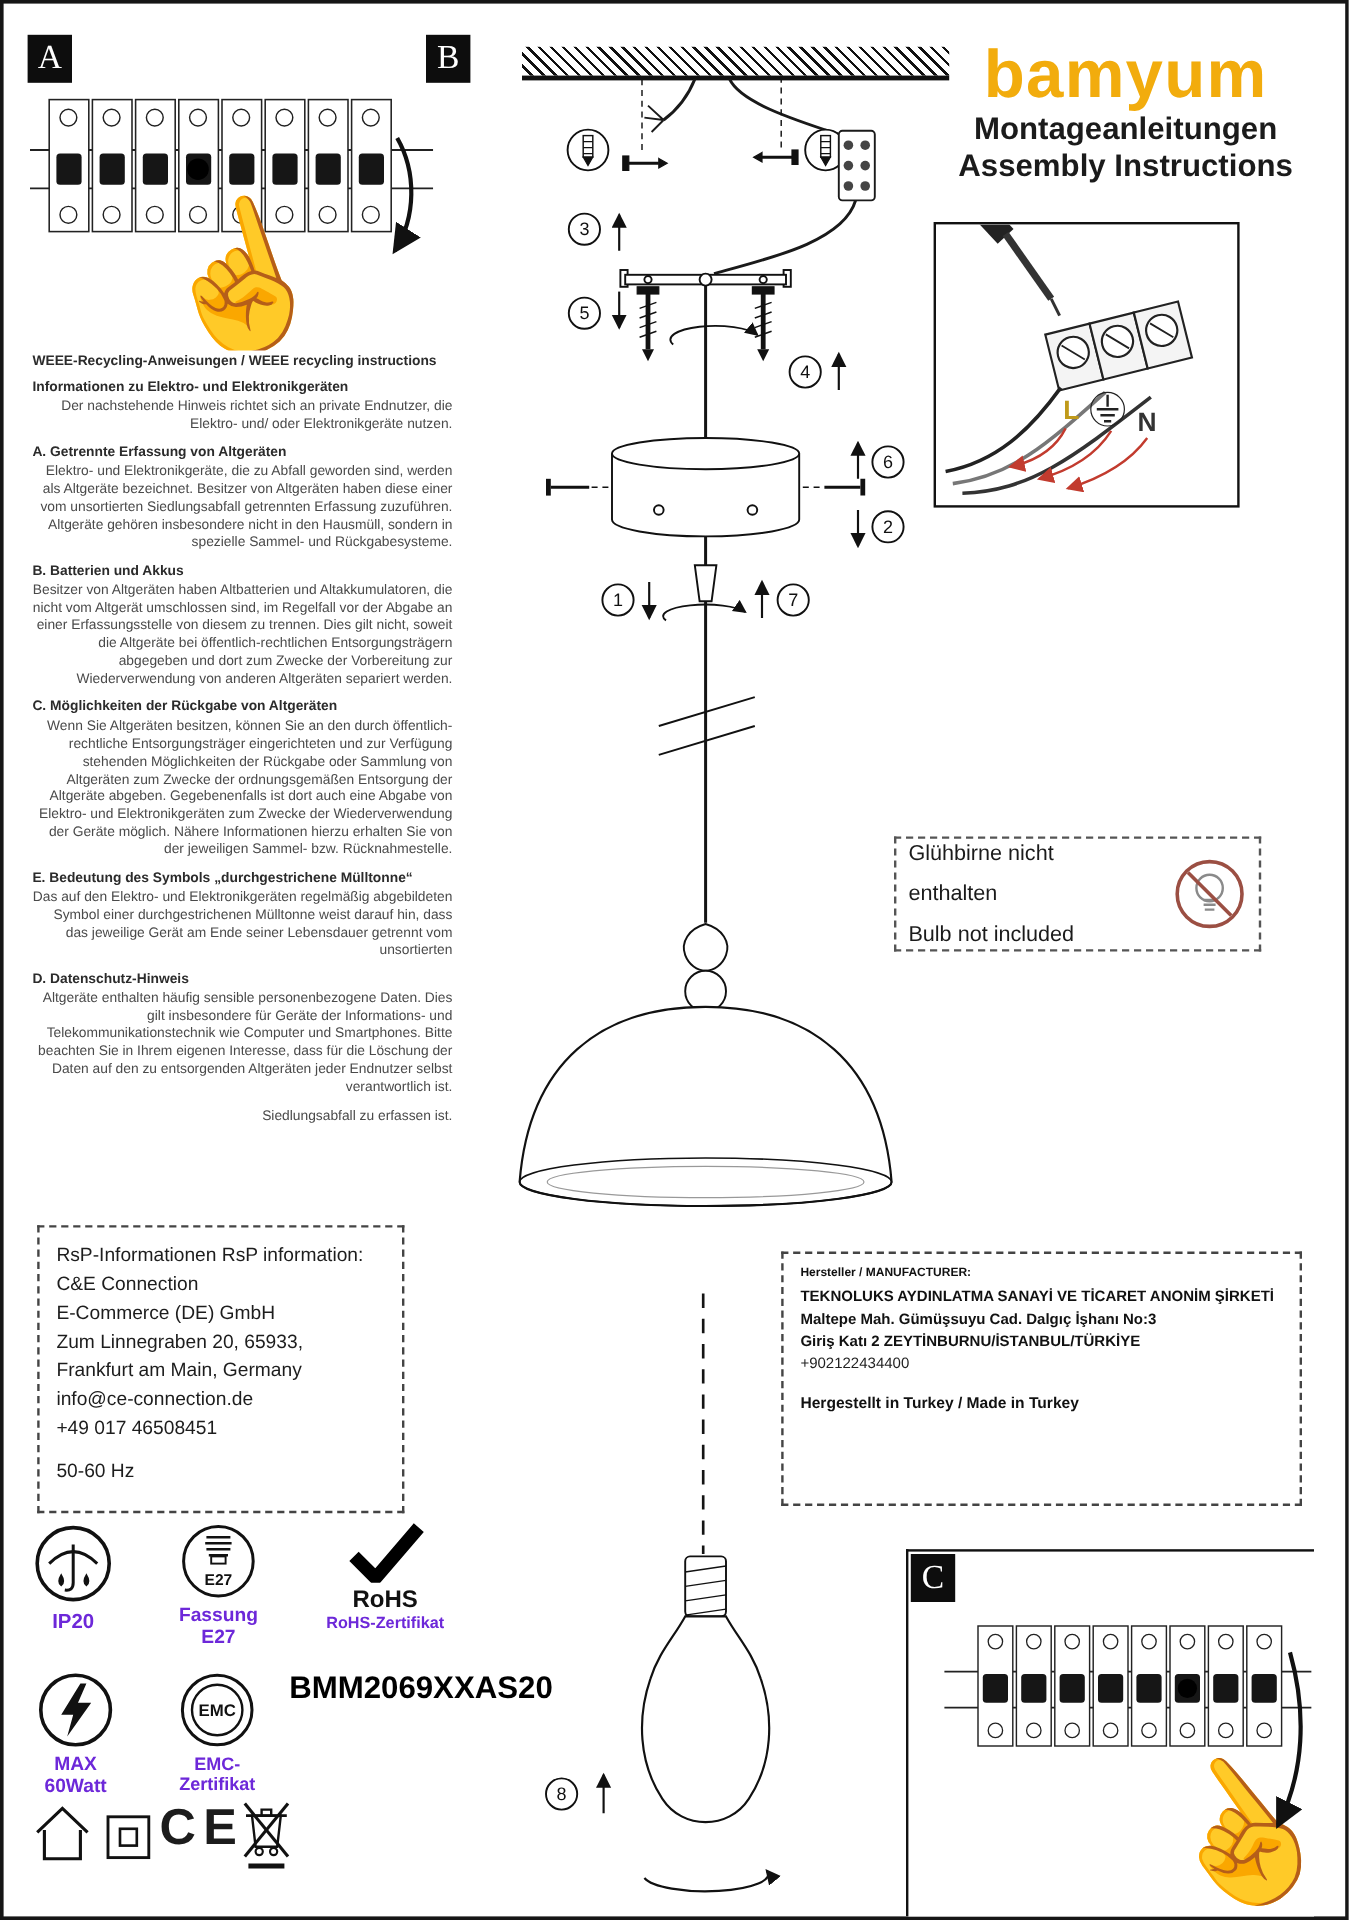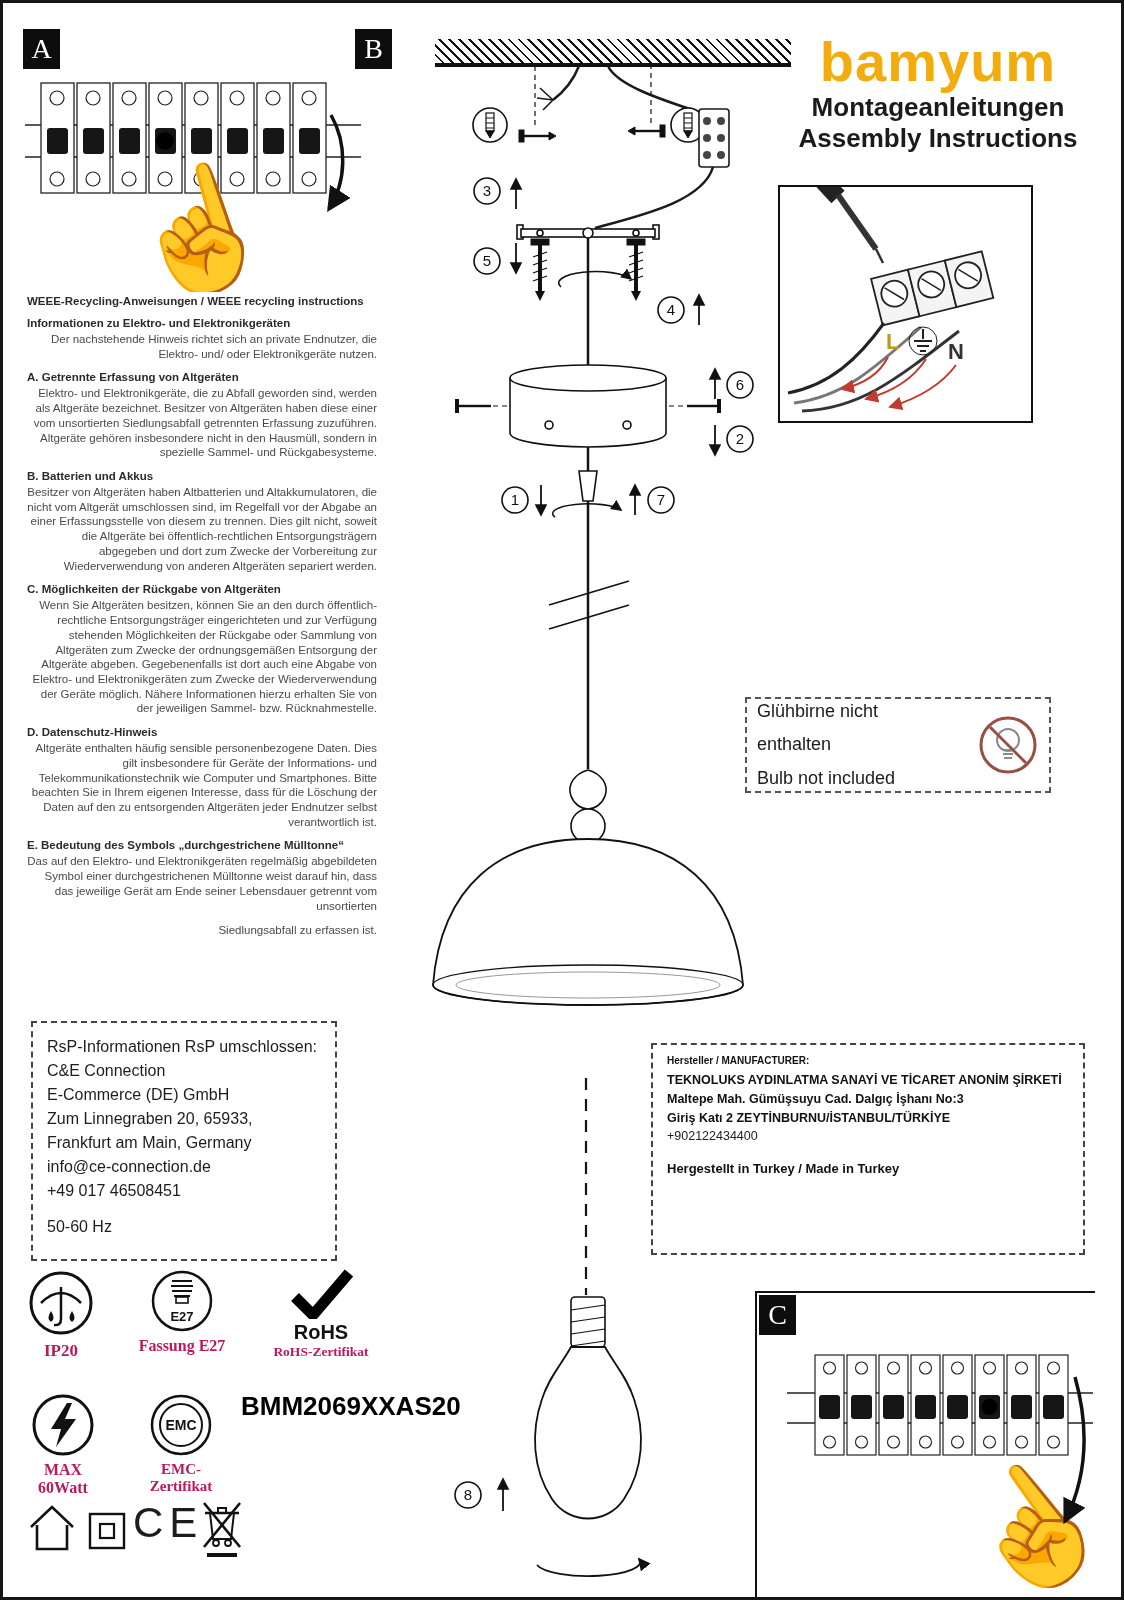--- a/index.html
+++ b/index.html
@@ -39,24 +39,24 @@
   .wiring-box{position:absolute;left:775px;top:182px;width:255px;height:238px;border:2px solid #111;
         box-sizing:border-box;background:#fff;overflow:hidden;z-index:4;}
   
   .diagram{position:absolute;left:400px;top:30px;width:430px;height:1560px;z-index:2;pointer-events:none;}
   
   .panel-a{position:absolute;left:22px;top:64px;width:336px;height:225px;z-index:2;}
   .panel-c{position:absolute;left:752px;top:1288px;width:340px;height:309px;border-top:2px solid #111;
         border-left:2px solid #111;box-sizing:border-box;z-index:3;background:#fff;}
   
   .cert{position:absolute;text-align:center;z-index:2;}
-  .cert-label{font-weight:bold;color:#be185d;font-family:Liberation Serif, serif;}
+  .cert-label{font-weight:bold;color:#6d28d9;}
   .rohs-word{font-size:20px;font-weight:bold;color:#111;margin-top:-2px;}
   .model{position:absolute;left:238px;top:1388px;font-size:26px;font-weight:bold;color:#000;z-index:2;}
-  .ce-mark{position:absolute;left:130px;top:1496px;font-size:42px;font-weight:400;letter-spacing:6px;color:#1c1c1c;z-index:2;}
+  .ce-mark{position:absolute;left:130px;top:1496px;font-size:42px;font-weight:700;letter-spacing:6px;color:#1c1c1c;z-index:2;}
   svg text{font-family:"Liberation Sans",sans-serif;}
 </style>
 </head>
 <body>
 
 <div class="page">
 
   <div class="panel-label" style="left:20px;top:26px;">
     <span>A</span>
   </div>
@@ -359,32 +359,32 @@
       </div>
     <div>
         <h4>B. Batterien und Akkus</h4>
       <p>Besitzer von Altgeräten haben Altbatterien und Altakkumulatoren, die nicht vom Altgerät umschlossen sind, im Regelfall vor der Abgabe an einer Erfassungsstelle von diesem zu trennen. Dies gilt nicht, soweit die Altgeräte bei öffentlich-rechtlichen Entsorgungsträgern abgegeben und dort zum Zwecke der Vorbereitung zur Wiederverwendung von anderen Altgeräten separiert werden.</p>
       </div>
     <div>
         <h4>C. Möglichkeiten der Rückgabe von Altgeräten</h4>
       <p>Wenn Sie Altgeräten besitzen, können Sie an den durch öffentlich-rechtliche Entsorgungsträger eingerichteten und zur Verfügung stehenden Möglichkeiten der Rückgabe oder Sammlung von Altgeräten zum Zwecke der ordnungsgemäßen Entsorgung der Altgeräte abgeben. Gegebenenfalls ist dort auch eine Abgabe von Elektro- und Elektronikgeräten zum Zwecke der Wiederverwendung der Geräte möglich. Nähere Informationen hierzu erhalten Sie von der jeweiligen Sammel- bzw. Rücknahmestelle.</p>
       </div>
     <div>
+        <h4>E. Bedeutung des Symbols „durchgestrichene Mülltonne“</h4>
+      <p>Das auf den Elektro- und Elektronikgeräten regelmäßig abgebildeten Symbol einer durchgestrichenen Mülltonne weist darauf hin, dass das jeweilige Gerät am Ende seiner Lebensdauer getrennt vom unsortierten</p>
+      </div>
+    <div>
         <h4>D. Datenschutz-Hinweis</h4>
       <p>Altgeräte enthalten häufig sensible personenbezogene Daten. Dies gilt insbesondere für Geräte der Informations- und Telekommunikationstechnik wie Computer und Smartphones. Bitte beachten Sie in Ihrem eigenen Interesse, dass für die Löschung der Daten auf den zu entsorgenden Altgeräten jeder Endnutzer selbst verantwortlich ist.</p>
       </div>
-    <div>
-        <h4>E. Bedeutung des Symbols „durchgestrichene Mülltonne“</h4>
-      <p>Das auf den Elektro- und Elektronikgeräten regelmäßig abgebildeten Symbol einer durchgestrichenen Mülltonne weist darauf hin, dass das jeweilige Gerät am Ende seiner Lebensdauer getrennt vom unsortierten</p>
-      </div>
     <p class="tail">Siedlungsabfall zu erfassen ist.</p>
   </div>
 
   <div class="rsp-box">
-    <div class="rsp-line">RsP-Informationen RsP umschlossen:</div>
+    <div class="rsp-line">RsP-Informationen RsP information:</div>
     <div class="rsp-line">C&amp;E Connection</div>
     <div class="rsp-line">E-Commerce (DE) GmbH</div>
     <div class="rsp-line">Zum Linnegraben 20, 65933,</div>
     <div class="rsp-line">Frankfurt am Main, Germany</div>
     <div class="rsp-line">info@ce-connection.de</div>
     <div class="rsp-line">+49 017 46508451</div>
     <div class="rsp-line rsp-gap">50-60 Hz</div>
   </div>
 
   <div class="mfr-box">

